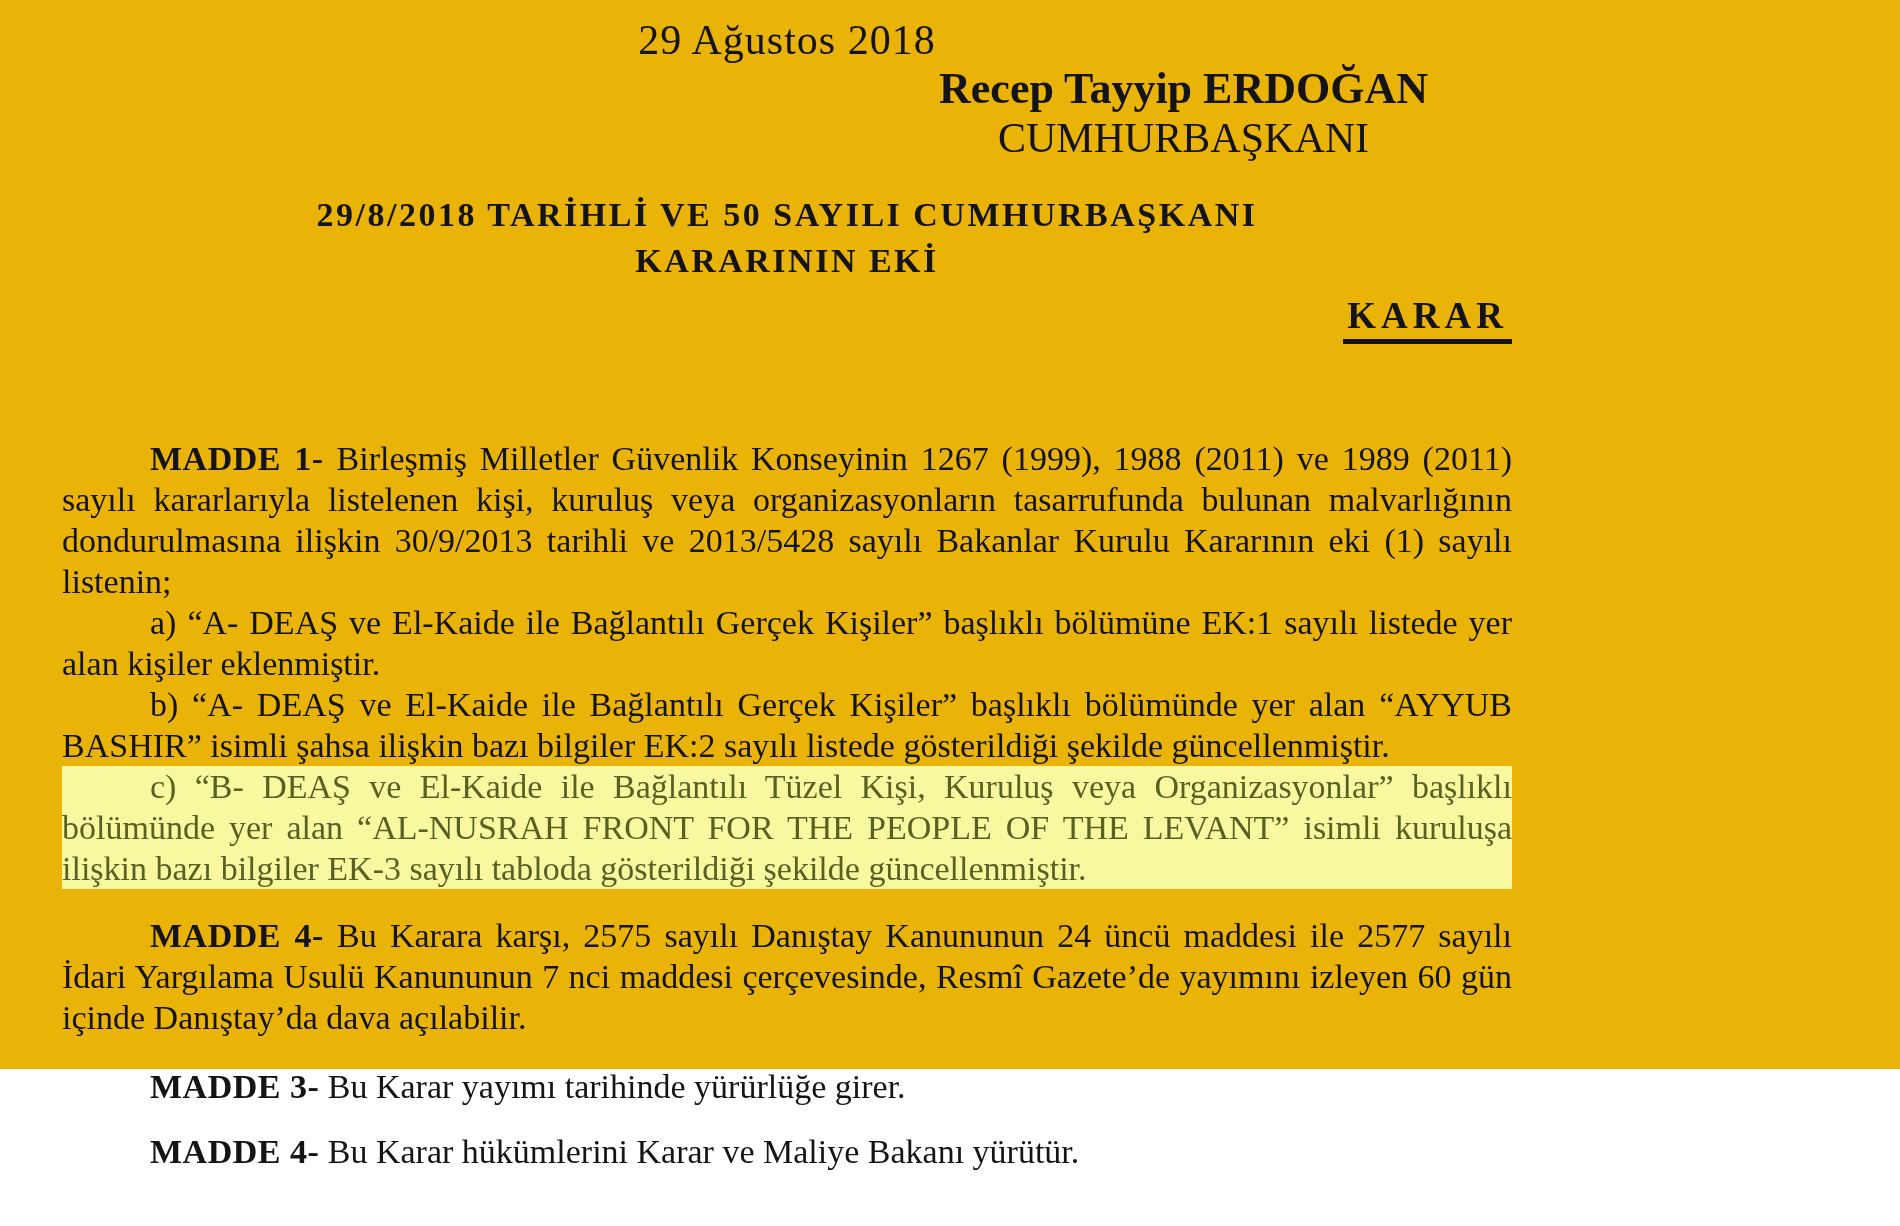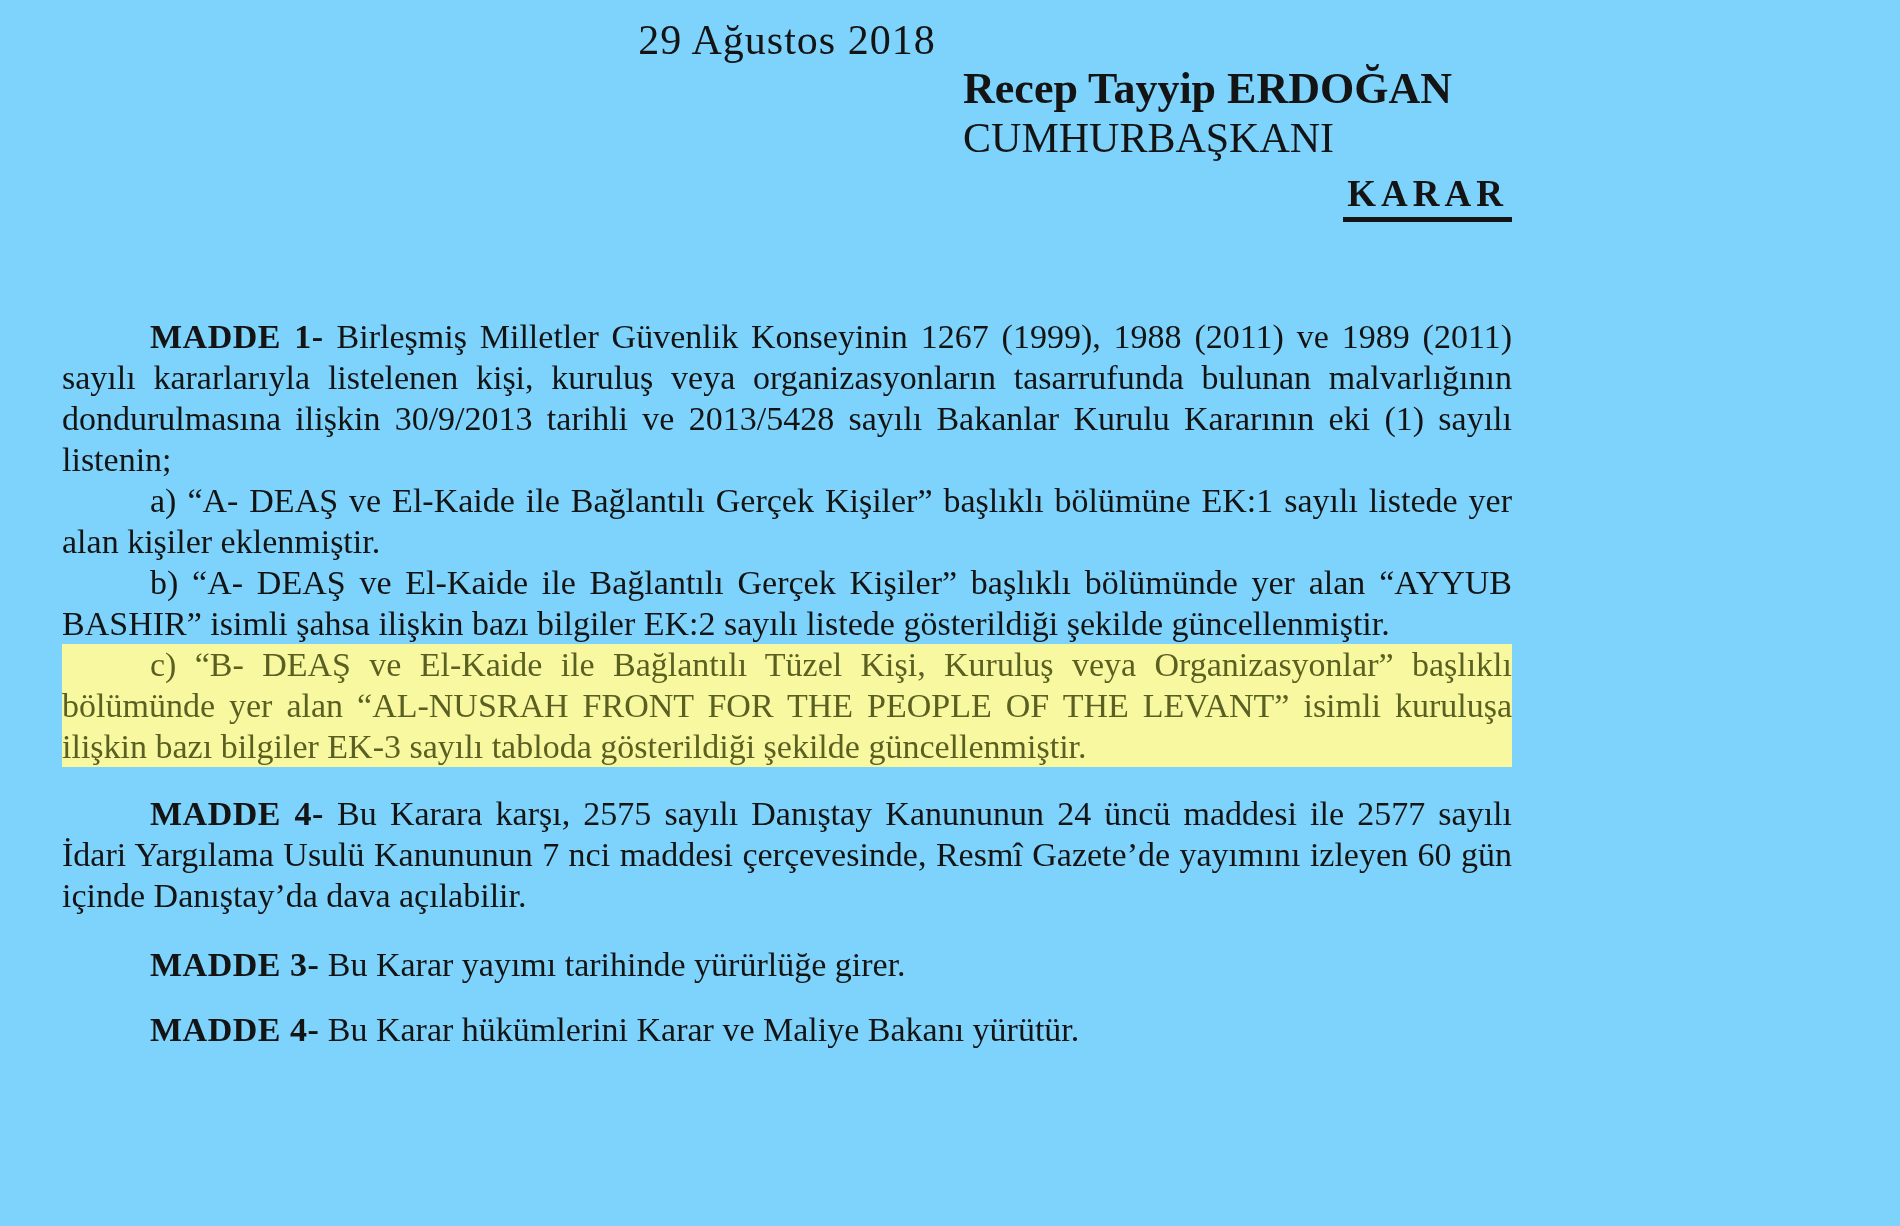--- a/index.html
+++ b/index.html
@@ -8,39 +8,40 @@
     background: #ffffff;
     width: 1900px;
     height: 1226px;
     overflow: hidden;
     font-family: "Liberation Serif", "DejaVu Serif", serif;
     color: #141414;
   }
   .page {
     position: relative;
     width: 1900px;
-    height: 1226px;
-    background: #7dd3fc;
+    height: 1069px;
+    background: #eab308;
   }
   .content {
     box-sizing: border-box;
     width: 1450px;
     margin-left: 62px;
     padding-top: 16px;
   }
   .date-line {
     text-align: center;
     font-size: 42px;
     line-height: 48px;
     letter-spacing: 1px;
   }
   .signature {
     width: fit-content;
     margin-left: auto;
-    margin-right: 60px;
+    margin-right: 84px;
+    text-align: center;
   }
   .sig-name {
     font-size: 44px;
     line-height: 50px;
     font-weight: bold;
   }
   .sig-title {
     font-size: 42px;
     line-height: 48px;
   }
@@ -92,20 +93,24 @@
 <div class="page">
   <div class="content">
 
     <div class="date-line">29 Ağustos 2018</div>
 
     <div class="signature">
       <div class="sig-name">Recep Tayyip ERDOĞAN</div>
       <div class="sig-title">CUMHURBAŞKANI</div>
     </div>
 
+    <div class="decree-title">
+      <div>29/8/2018 TARİHLİ VE 50 SAYILI CUMHURBAŞKANI</div>
+      <div>KARARININ EKİ</div>
+    </div>
 
     <div class="karar-wrap">
       <span class="karar">KARAR</span>
     </div>
 
     <div class="body-text">
 
       <p class="madde1"><b class="label">MADDE 1-</b><span> Birleşmiş Milletler Güvenlik Konseyinin 1267 (1999), 1988 (2011) ve 1989 (2011) sayılı kararlarıyla listelenen kişi, kuruluş veya organizasyonların tasarrufunda bulunan malvarlığının dondurulmasına ilişkin 30/9/2013 tarihli ve 2013/5428 sayılı Bakanlar Kurulu Kararının eki (1) sayılı listenin;</span></p>
 
       <p class="item-a"><span>a) “A- DEAŞ ve El-Kaide ile Bağlantılı Gerçek Kişiler” başlıklı bölümüne EK:1 sayılı listede yer alan kişiler eklenmiştir.</span></p>

